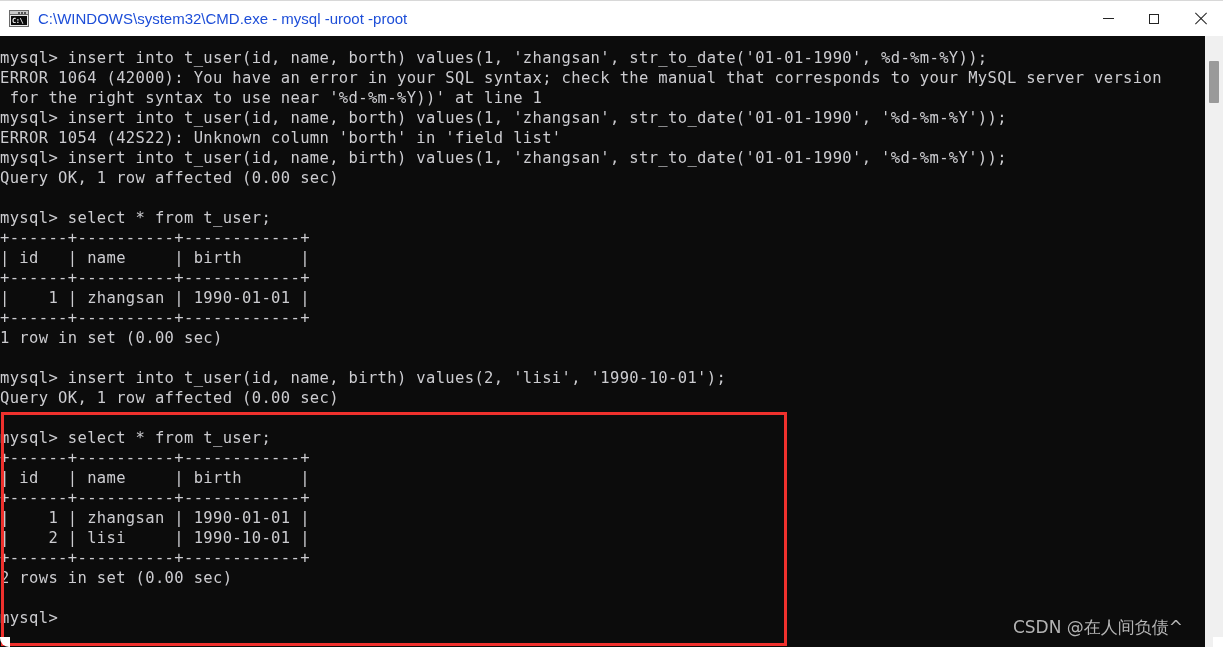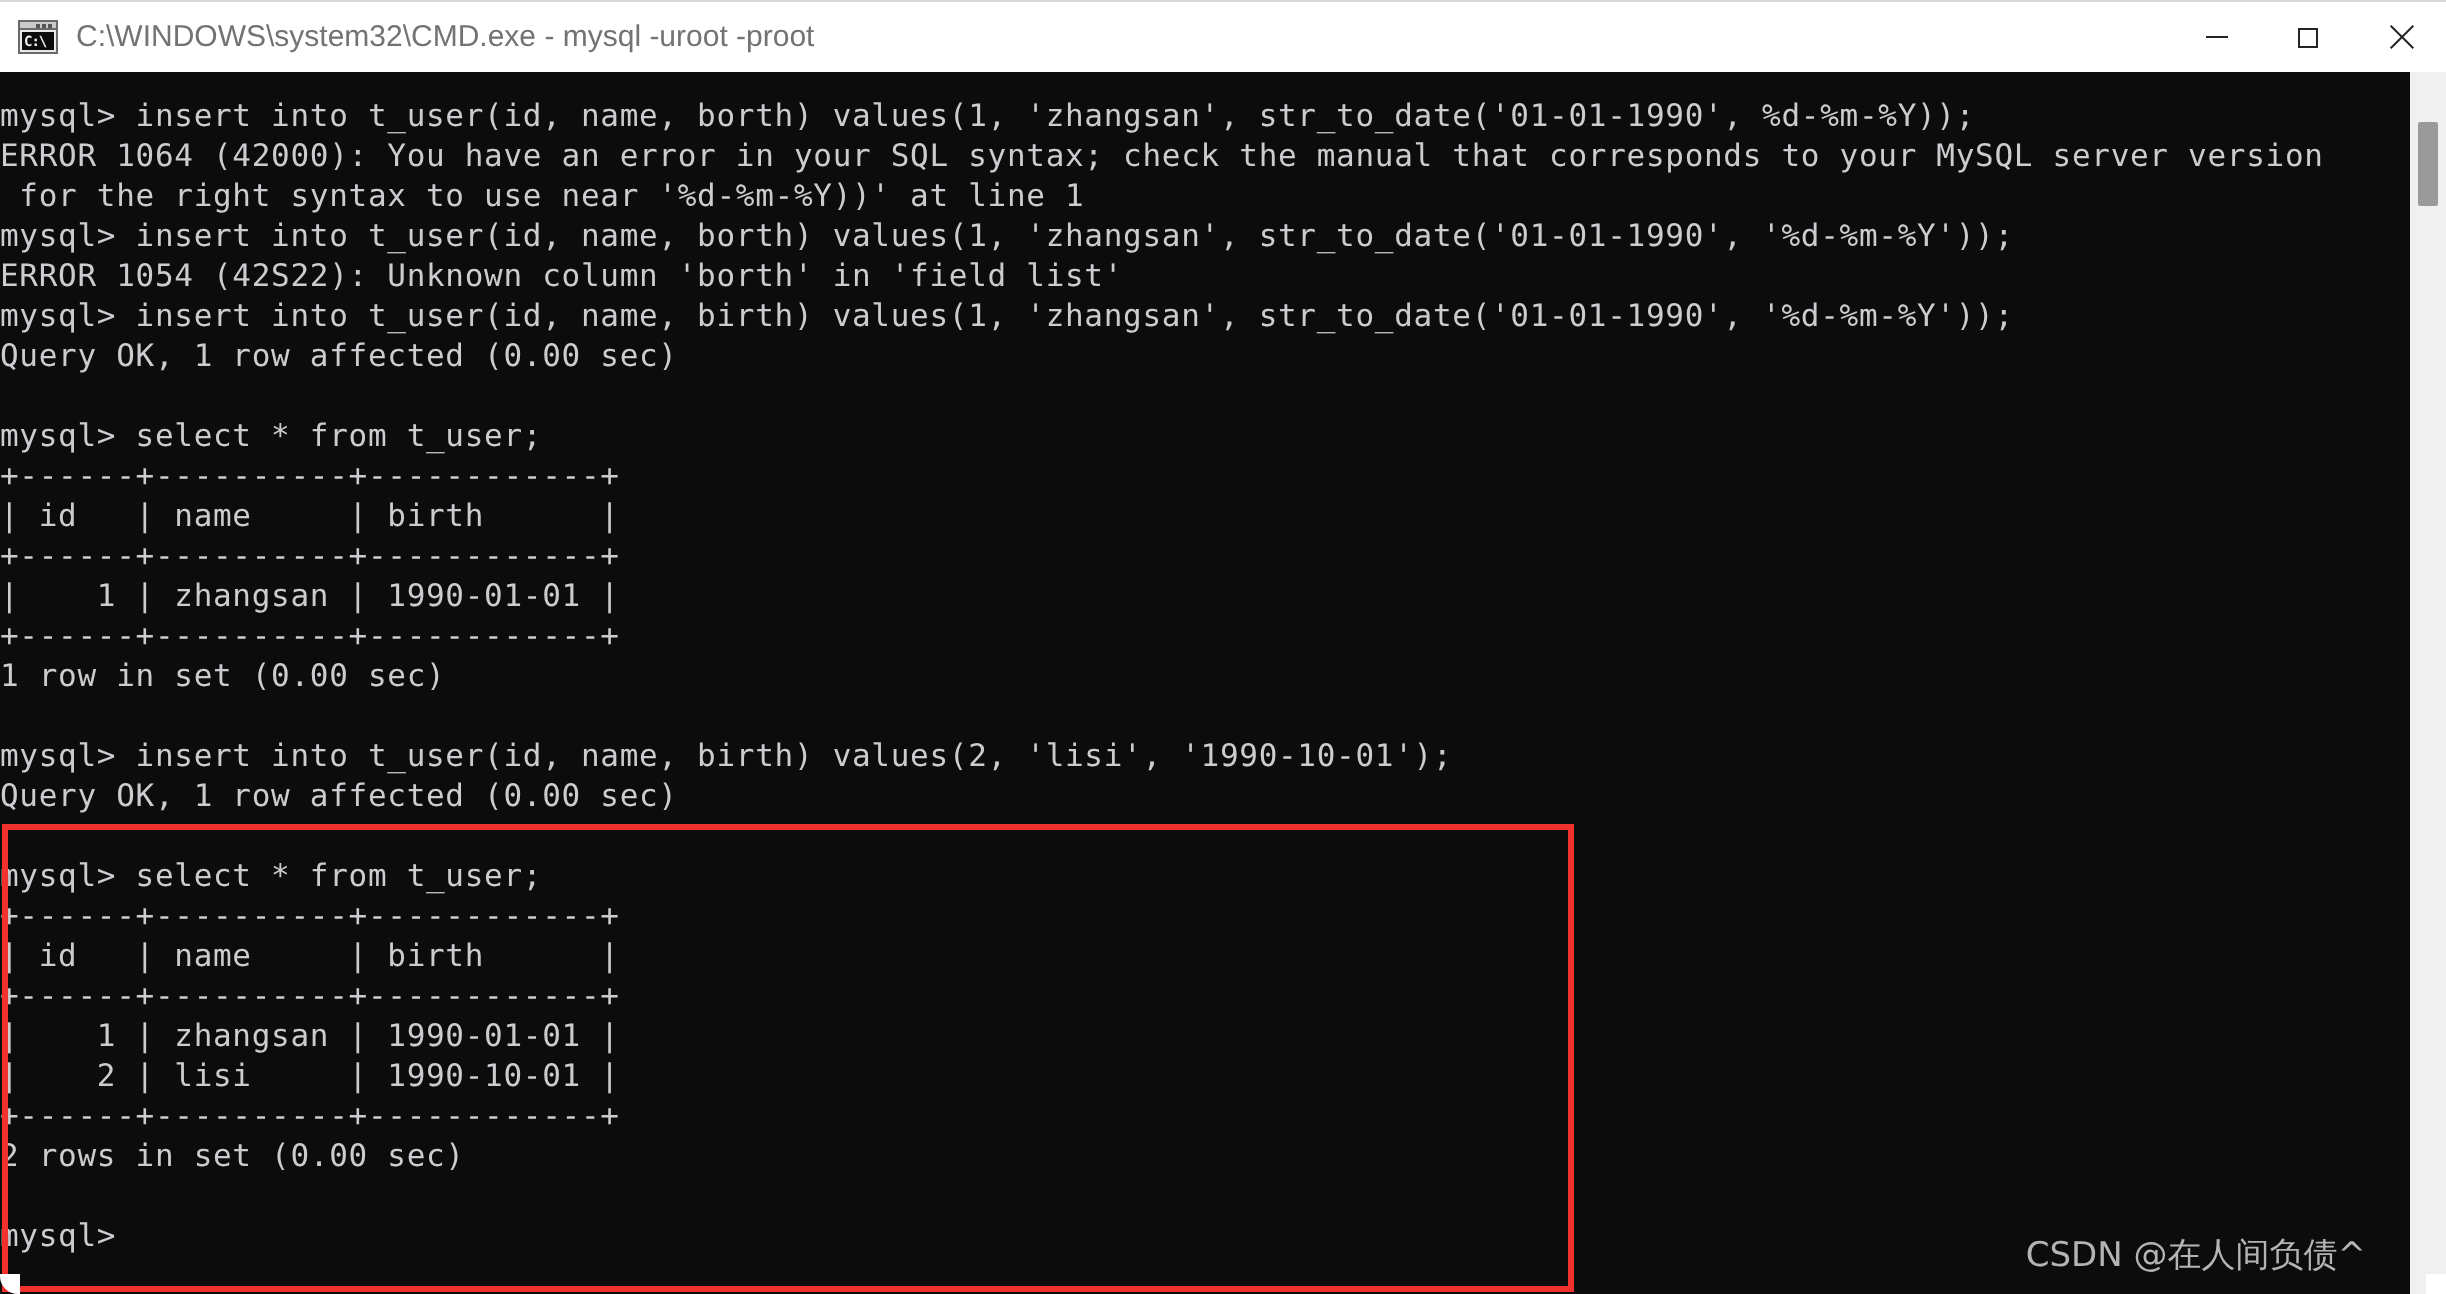--- a/index.html
+++ b/index.html
@@ -65,21 +65,21 @@
     color: #f2f2f2;
     font-family: "DejaVu Sans Mono", monospace;
     font-size: 7px;
     line-height: 10px;
     letter-spacing: -0.5px;
     padding-left: 1px;
     font-weight: bold;
   }
   #window-title {
     font-size: 15px;
-    color: #737373;
+    color: #1d4ed8;
     white-space: nowrap;
     line-height: 20px;
   }
   #titlebar-controls {
     display: flex;
     align-items: center;
     height: 36px;
     flex: 0 0 auto;
   }
   .ctrl-btn {

